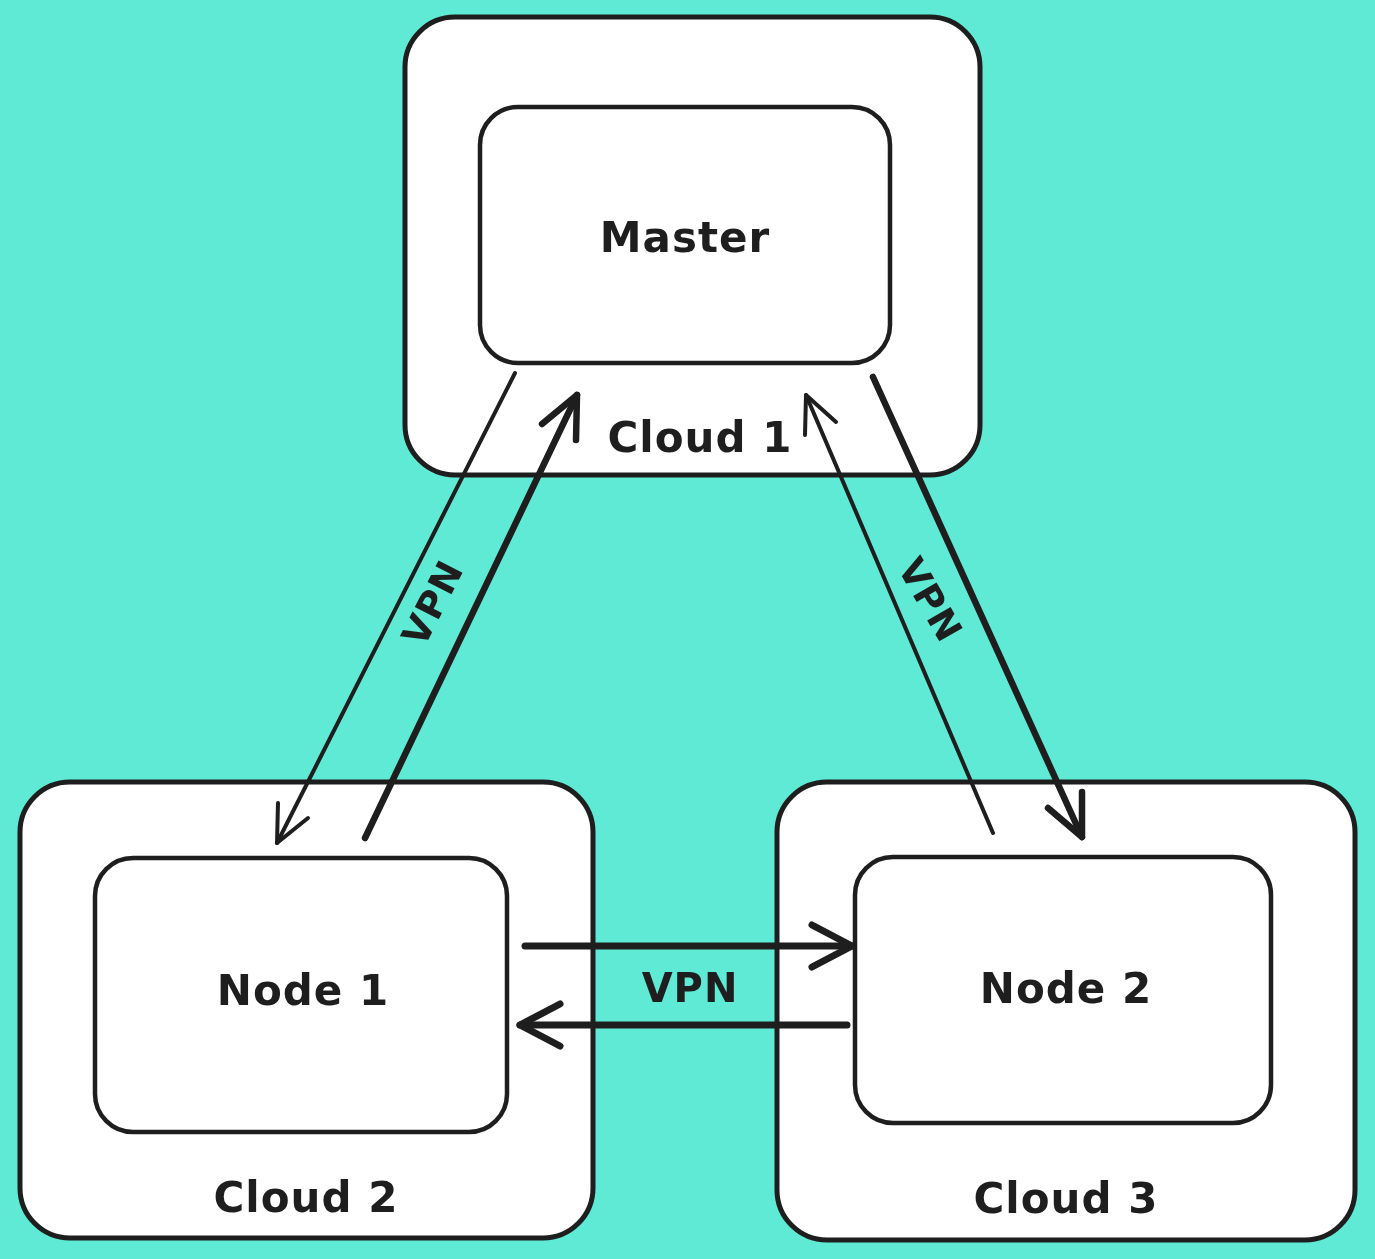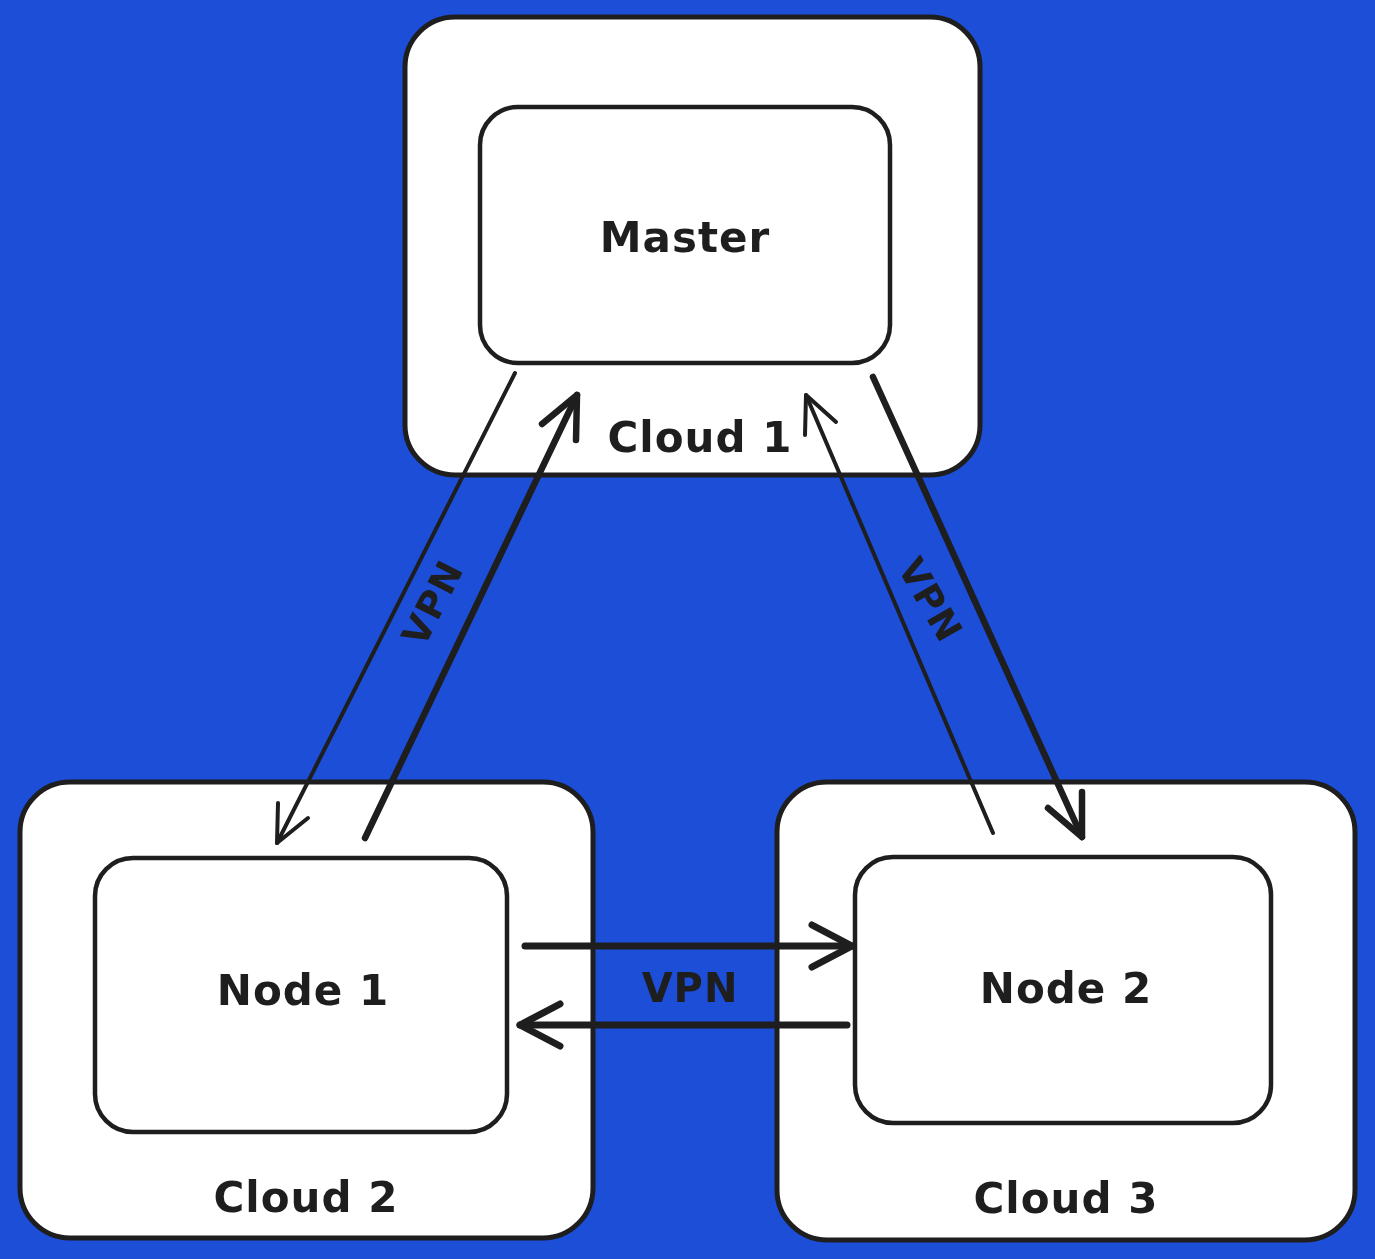--- a/index.html
+++ b/index.html
@@ -7,21 +7,21 @@
     padding: 0;
     background: #ffffff;
     width: 1375px;
     height: 1259px;
     overflow: hidden;
   }
   .canvas-wrap {
     position: relative;
     width: 1375px;
     height: 1259px;
-    background: #1d4ed8;
+    background: #5eead4;
   }
   svg { display: block; }
   .cloud-box {
     fill: #ffffff;
     stroke: #1e1e1e;
     stroke-width: 5;
   }
   .node-box {
     fill: #ffffff;
     stroke: #1e1e1e;

